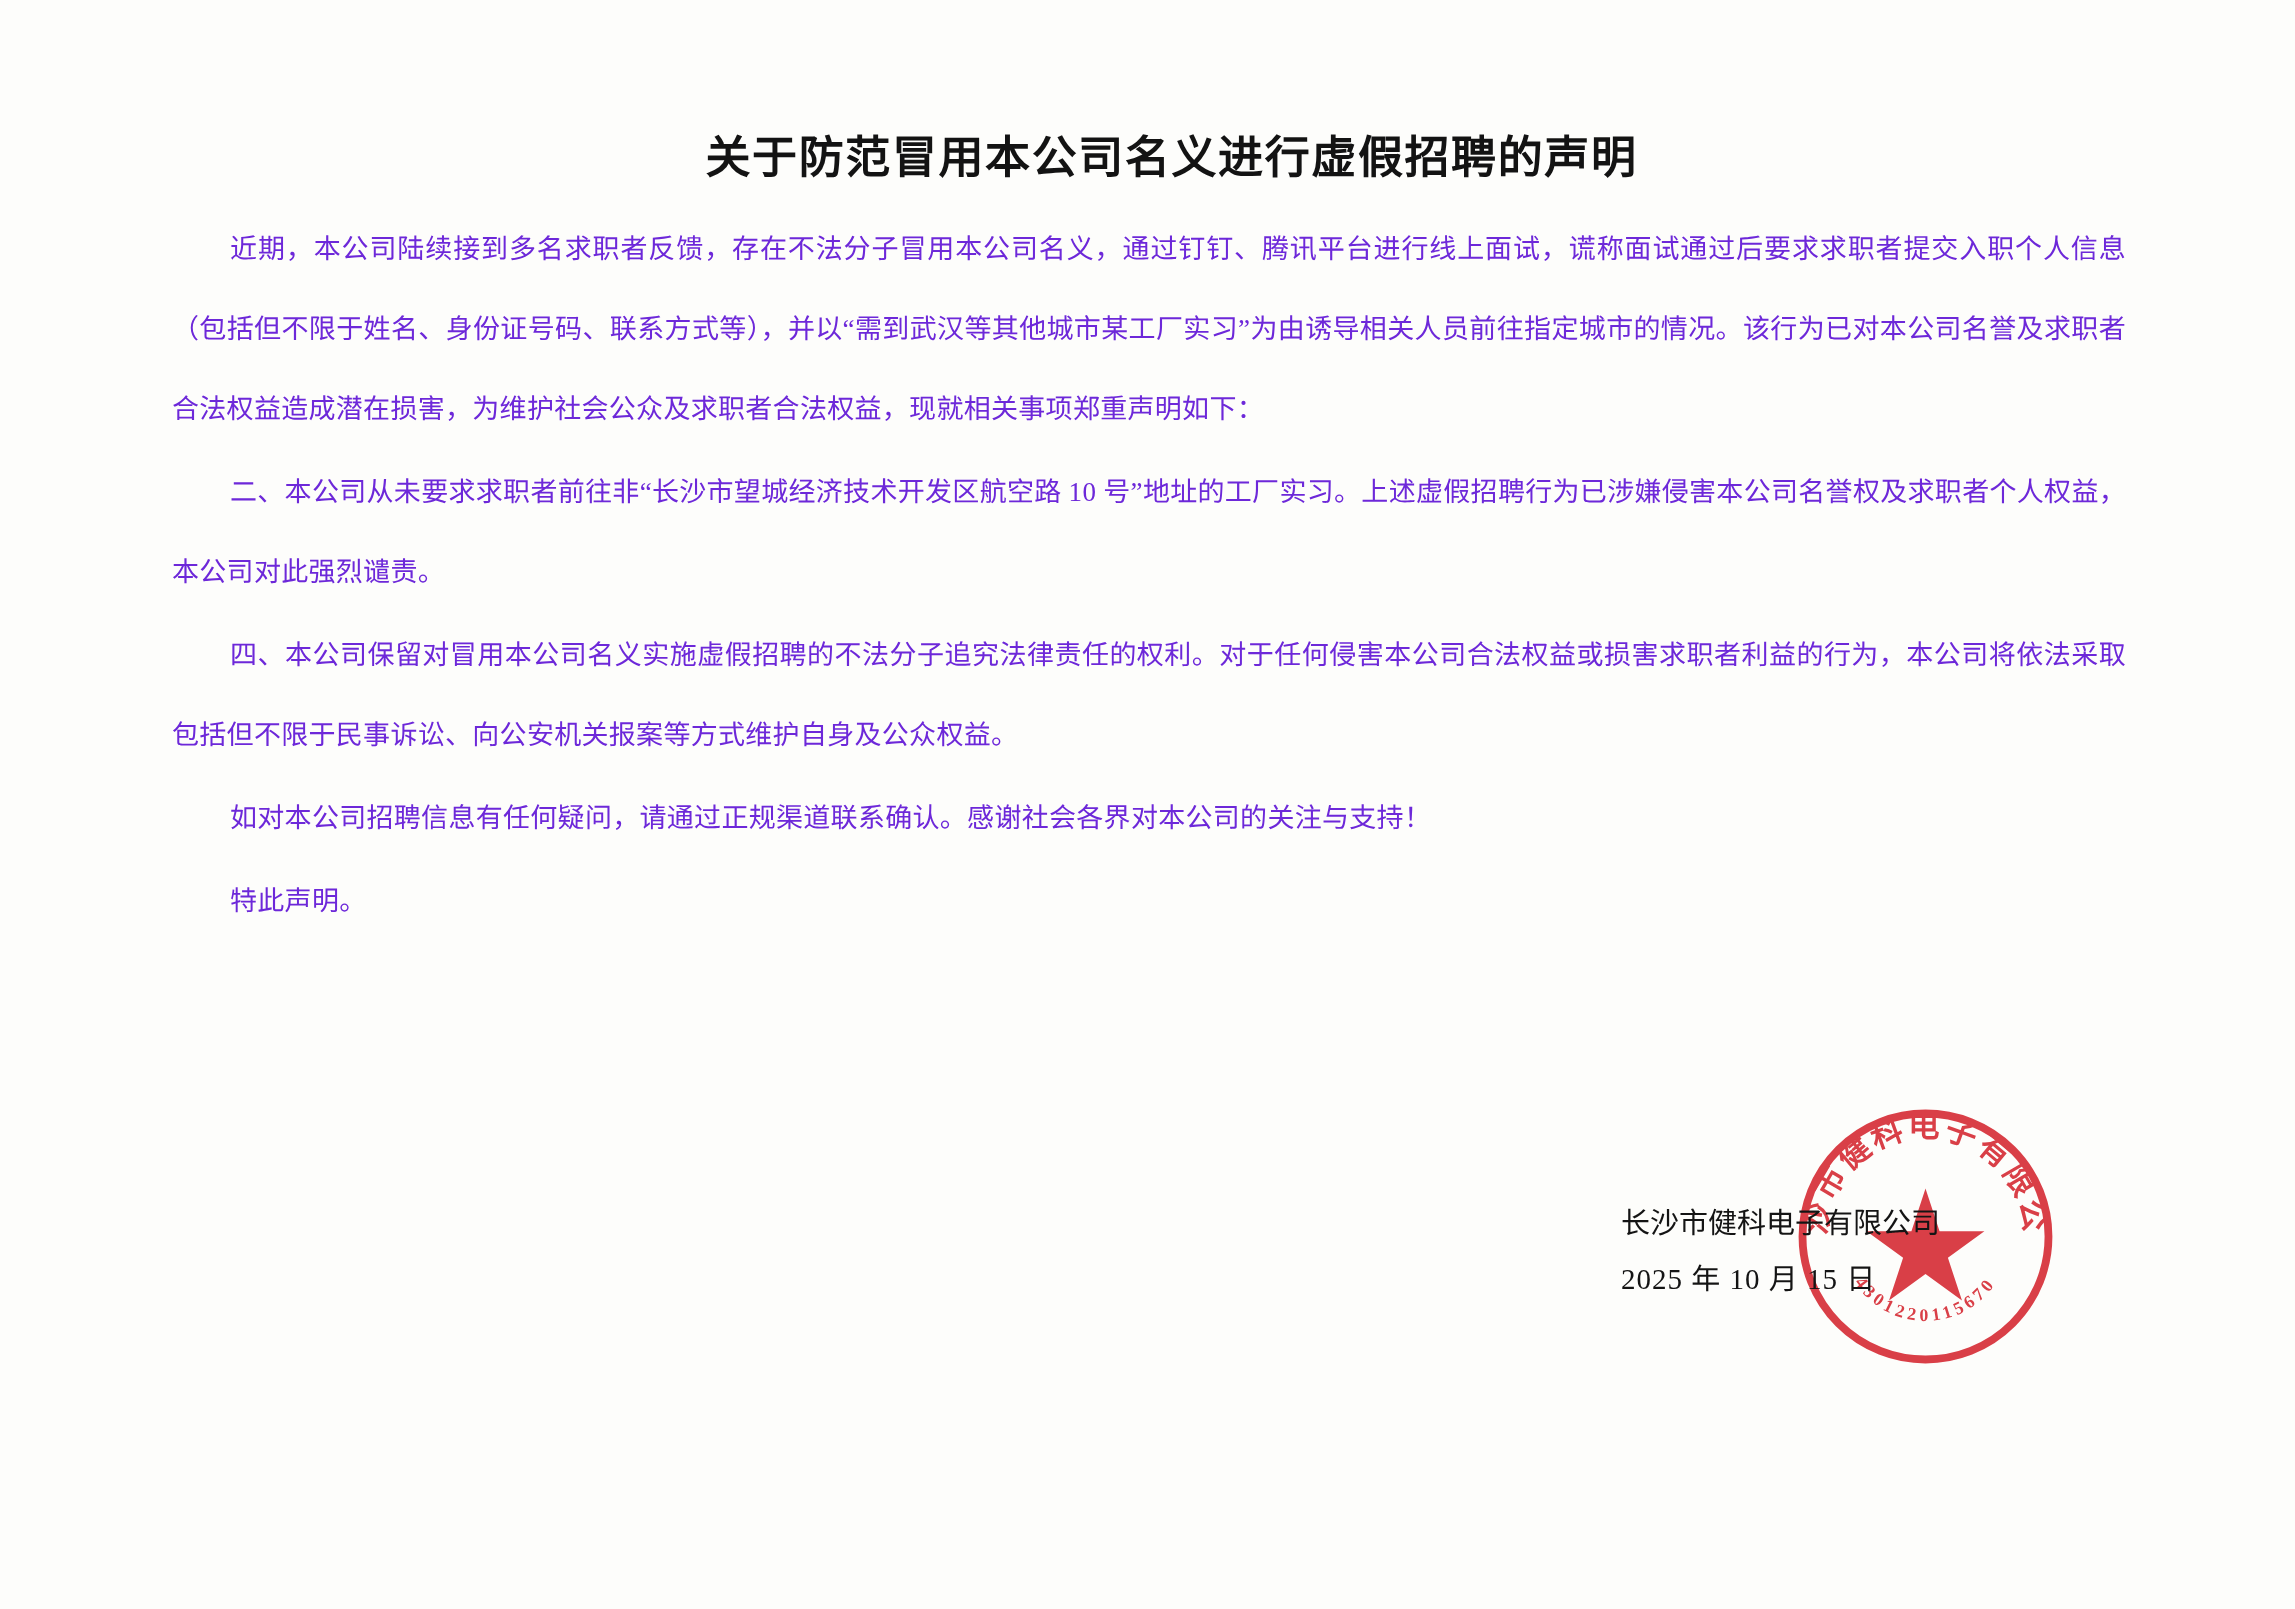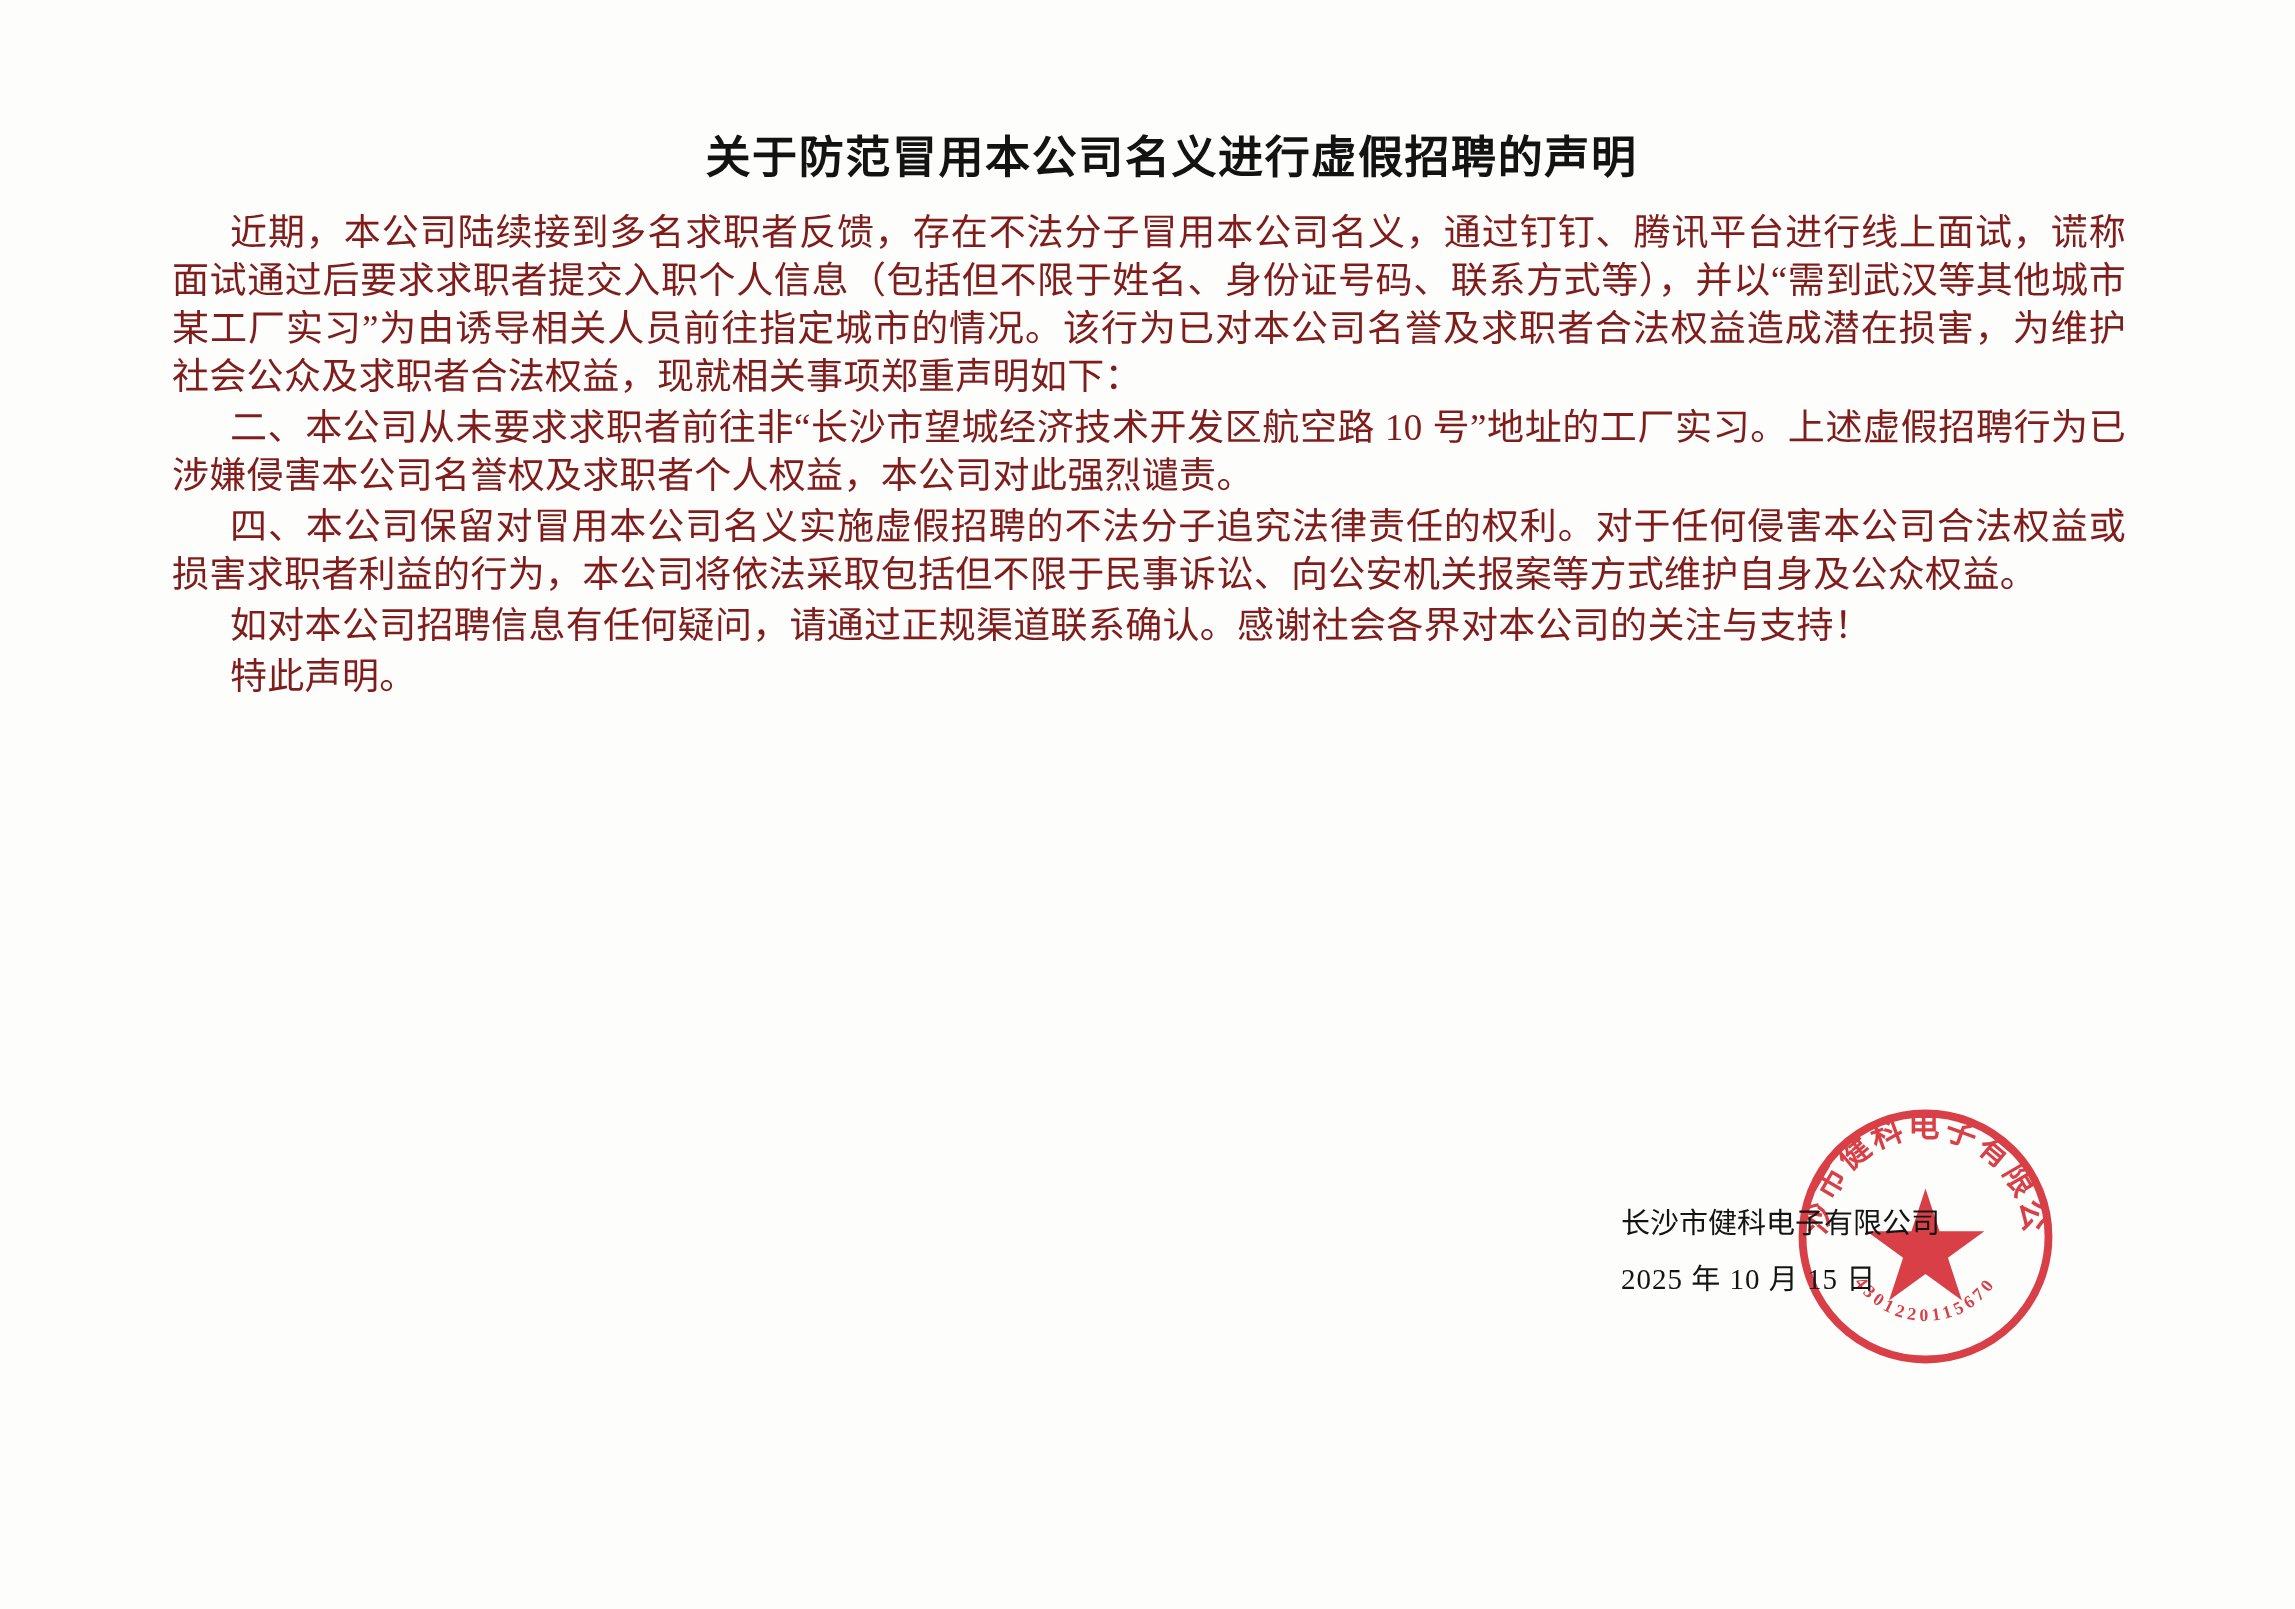--- a/index.html
+++ b/index.html
@@ -50,27 +50,27 @@
 
   .body-block {
     position: absolute;
     left: 172px;
     top: 209px;
     width: 1954px;
   }
 
   p.para {
     margin: 0 0 3.1px 0;
-    font-size: 37px;
-    line-height: 48px;
+    font-size: 27px;
+    line-height: 80px;
     text-align: justify;
     text-justify: inter-ideograph;
     text-indent: 58px;
     letter-spacing: 0.3px;
-    color: #7f1d1d;
+    color: #6d28d9;
   }
 
   p.para.tight {
     margin-bottom: 0;
   }
 
   .sign-block {
     position: absolute;
     right: 204px;
     top: 1195px;

